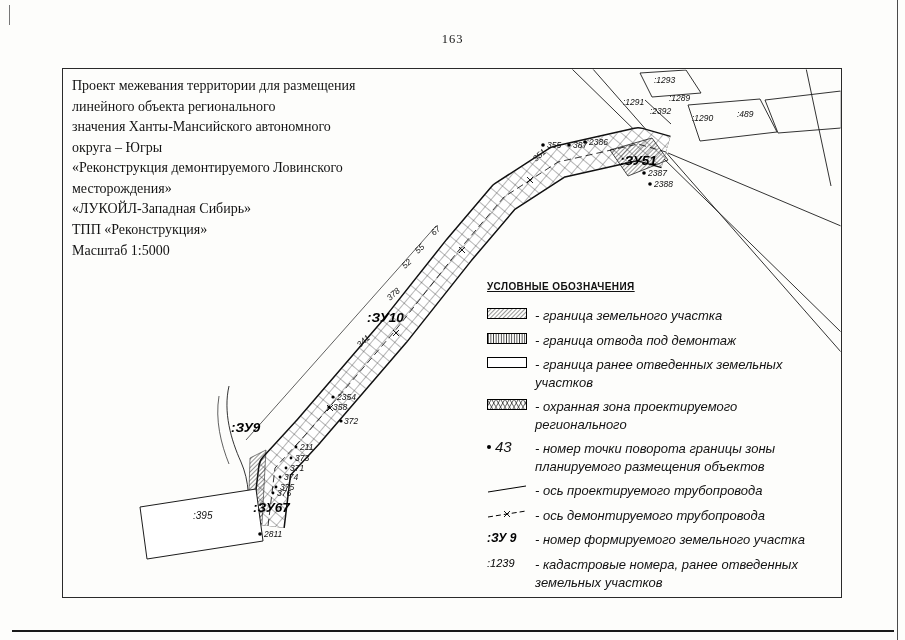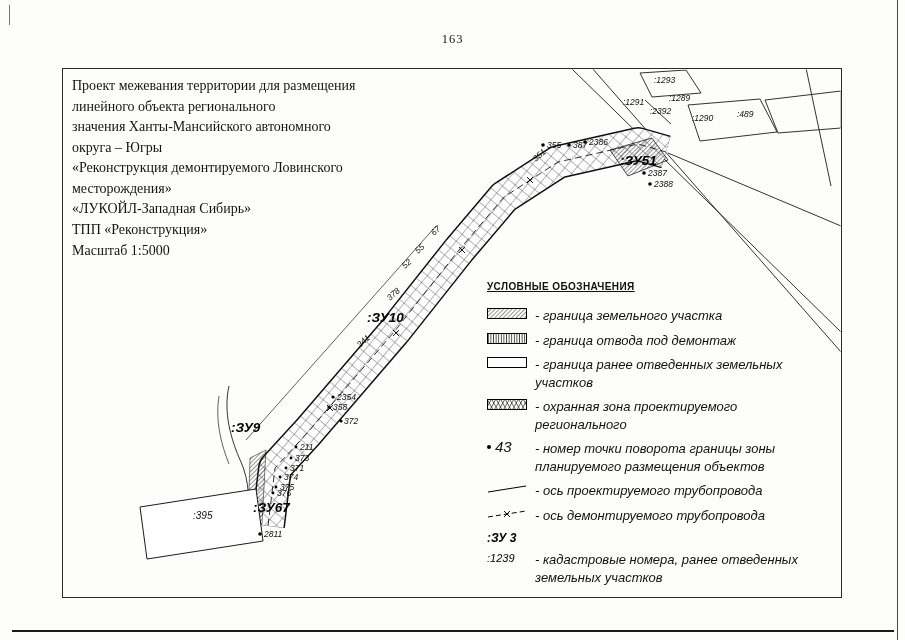--- a/index.html
+++ b/index.html
@@ -246,22 +246,23 @@
         <svg width="40" height="12">
           <line x1="1" y1="10" x2="39" y2="4" stroke="#000" stroke-width="1" stroke-dasharray="5 3"></line>
           <path d="M17 4 L23 10 M17 10 L23 4" stroke="#000" stroke-width="0.9" fill="none"></path>
         </svg>
       </span>
       <span class="legend-label">- ось демонтируемого трубопровода</span>
     </div>
 
     <div class="legend-row">
       <span class="legend-sym">
-        <span class="legend-sym-zu">:ЗУ 3</span>
-      </span>
+        <span class="legend-sym-zu">:ЗУ 9</span>
+      </span>
+      <span class="legend-label">- номер формируемого земельного участка</span>
     </div>
 
     <div class="legend-row">
       <span class="legend-sym">
         <span class="legend-sym-cad">:1239</span>
       </span>
       <span class="legend-label">- кадастровые номера, ранее отведенных земельных участков</span>
     </div>
   </div>
 

